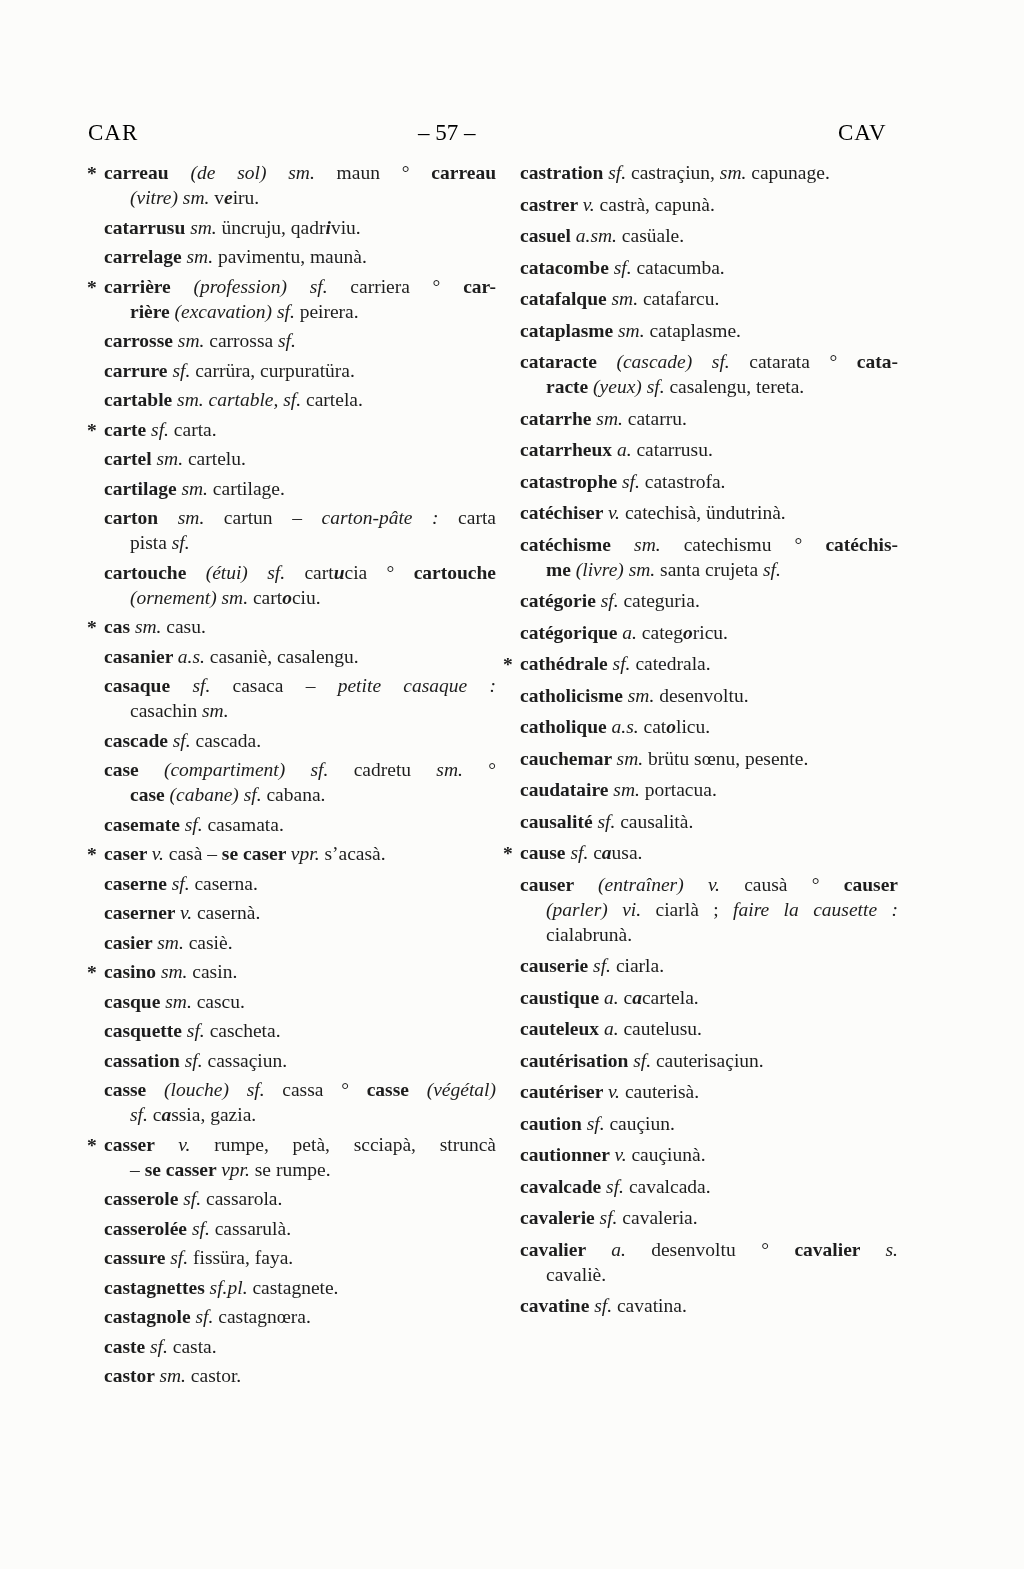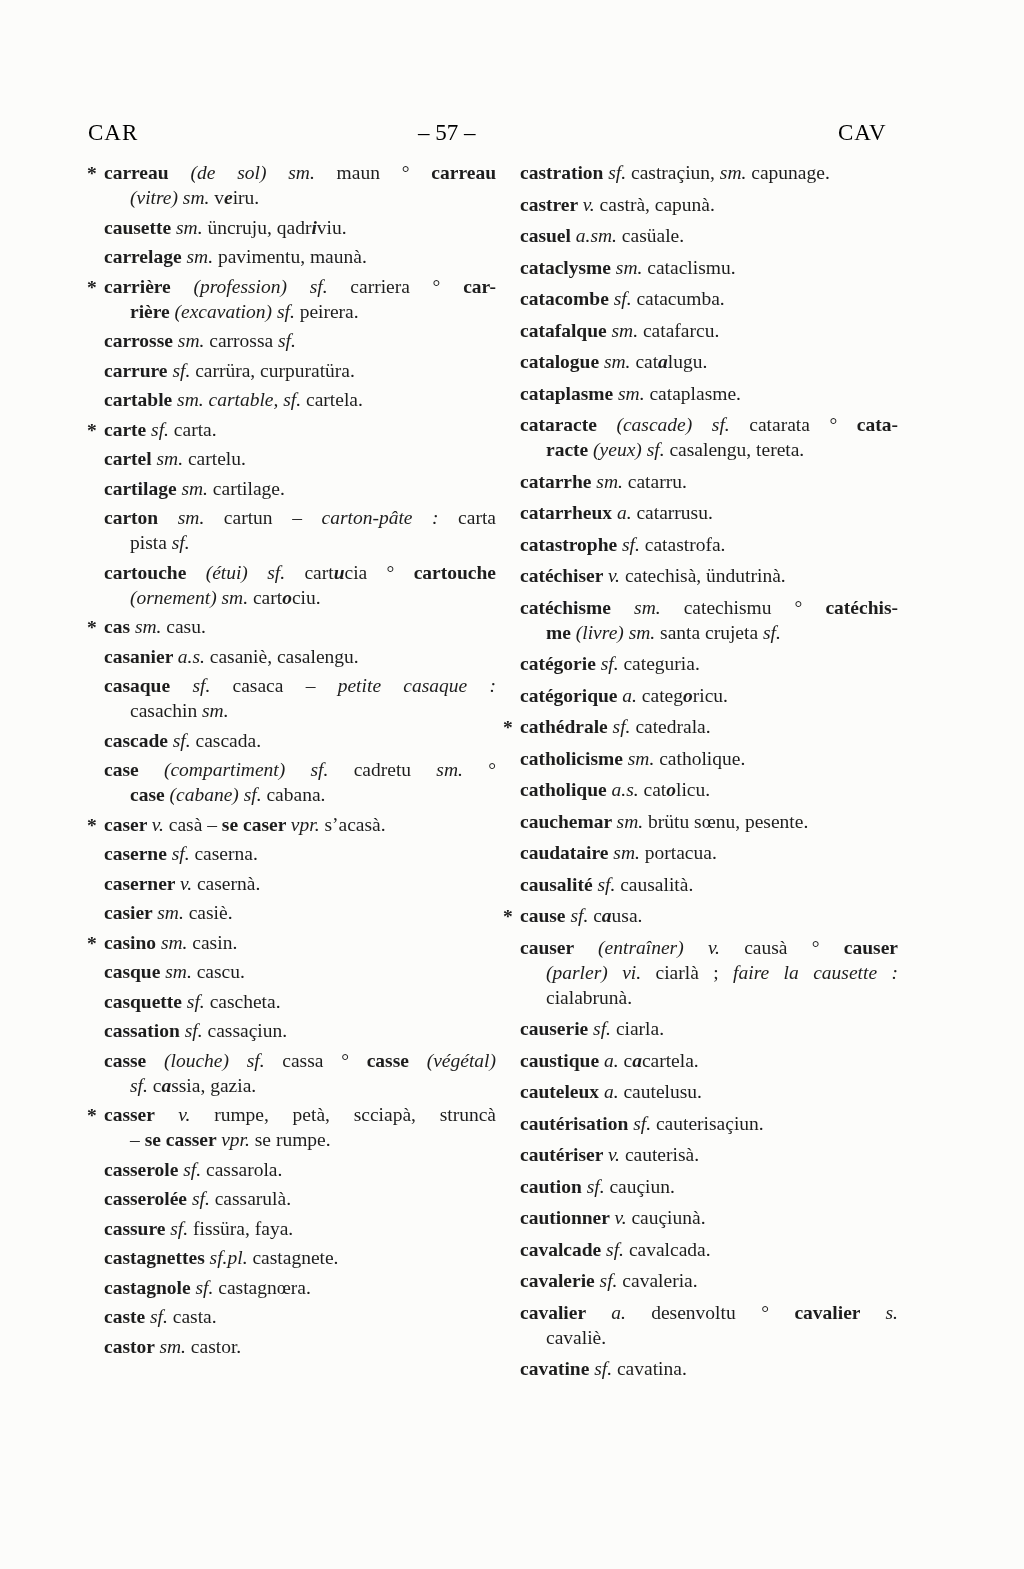--- a/index.html
+++ b/index.html
@@ -40,21 +40,21 @@
     <span class="rh center">– 57 –</span>
     <span class="rh right">CAV</span>
   </header>
   <div class="col col-left" id="col-left">
       <div class="entry">
         <span class="star">*</span>
         <div class="line just"><span class="run-b">carreau </span><span class="run-i">(de sol) sm. </span><span class="run-r">maun ° </span><span class="run-b">carreau</span></div>
         <div class="line cont"><span class="run-i">(vitre) sm. </span><span class="run-r">v</span><span class="run-s">e</span><span class="run-r">iru.</span></div>
       </div>
       <div class="entry">
-        <div class="line"><span class="run-b">causette </span><span class="run-i">sm. </span><span class="run-r">üncruju, qadr</span><span class="run-s">i</span><span class="run-r">viu.</span></div>
+        <div class="line"><span class="run-b">catarrusu </span><span class="run-i">sm. </span><span class="run-r">üncruju, qadr</span><span class="run-s">i</span><span class="run-r">viu.</span></div>
       </div>
       <div class="entry">
         <div class="line"><span class="run-b">carrelage </span><span class="run-i">sm. </span><span class="run-r">pavimentu, maunà.</span></div>
       </div>
       <div class="entry">
         <span class="star">*</span>
         <div class="line just"><span class="run-b">carrière </span><span class="run-i">(profession) sf. </span><span class="run-r">carriera ° </span><span class="run-b">car-</span></div>
         <div class="line cont"><span class="run-b">rière </span><span class="run-i">(excavation) sf. </span><span class="run-r">peirera.</span></div>
       </div>
       <div class="entry">
@@ -96,20 +96,23 @@
         <div class="line cont"><span class="run-r">casachin </span><span class="run-i">sm.</span></div>
       </div>
       <div class="entry">
         <div class="line"><span class="run-b">cascade </span><span class="run-i">sf. </span><span class="run-r">cascada.</span></div>
       </div>
       <div class="entry">
         <div class="line just"><span class="run-b">case </span><span class="run-i">(compartiment) sf. </span><span class="run-r">cadretu </span><span class="run-i">sm. </span><span class="run-r">°</span></div>
         <div class="line cont"><span class="run-b">case </span><span class="run-i">(cabane) sf. </span><span class="run-r">cabana.</span></div>
       </div>
       <div class="entry">
+        <div class="line"><span class="run-b">casemate </span><span class="run-i">sf. </span><span class="run-r">casamata.</span></div>
+      </div>
+      <div class="entry">
         <span class="star">*</span>
         <div class="line"><span class="run-b">caser </span><span class="run-i">v. </span><span class="run-r">casà – </span><span class="run-b">se caser </span><span class="run-i">vpr. </span><span class="run-r">s’acasà.</span></div>
       </div>
       <div class="entry">
         <div class="line"><span class="run-b">caserne </span><span class="run-i">sf. </span><span class="run-r">caserna.</span></div>
       </div>
       <div class="entry">
         <div class="line"><span class="run-b">caserner </span><span class="run-i">v. </span><span class="run-r">casernà.</span></div>
       </div>
       <div class="entry">
@@ -163,30 +166,24 @@
       <div class="entry">
         <div class="line"><span class="run-b">castration </span><span class="run-i">sf. </span><span class="run-r">castraçiun, </span><span class="run-i">sm. </span><span class="run-r">capunage.</span></div>
       </div>
       <div class="entry">
         <div class="line"><span class="run-b">castrer </span><span class="run-i">v. </span><span class="run-r">castrà, capunà.</span></div>
       </div>
       <div class="entry">
         <div class="line"><span class="run-b">casuel </span><span class="run-i">a.sm. </span><span class="run-r">casüale.</span></div>
       </div>
       <div class="entry">
-        <div class="line"><span class="run-b">cataclysme </span><span class="run-i">sm. </span><span class="run-r">cataclismu.</span></div>
-      </div>
-      <div class="entry">
         <div class="line"><span class="run-b">catacombe </span><span class="run-i">sf. </span><span class="run-r">catacumba.</span></div>
       </div>
       <div class="entry">
         <div class="line"><span class="run-b">catafalque </span><span class="run-i">sm. </span><span class="run-r">catafarcu.</span></div>
-      </div>
-      <div class="entry">
-        <div class="line"><span class="run-b">catalogue </span><span class="run-i">sm. </span><span class="run-r">cat</span><span class="run-s">a</span><span class="run-r">lugu.</span></div>
       </div>
       <div class="entry">
         <div class="line"><span class="run-b">cataplasme </span><span class="run-i">sm. </span><span class="run-r">cataplasme.</span></div>
       </div>
       <div class="entry">
         <div class="line just"><span class="run-b">cataracte </span><span class="run-i">(cascade) sf. </span><span class="run-r">catarata ° </span><span class="run-b">cata-</span></div>
         <div class="line cont"><span class="run-b">racte </span><span class="run-i">(yeux) sf. </span><span class="run-r">casalengu, tereta.</span></div>
       </div>
       <div class="entry">
         <div class="line"><span class="run-b">catarrhe </span><span class="run-i">sm. </span><span class="run-r">catarru.</span></div>
@@ -208,21 +205,21 @@
         <div class="line"><span class="run-b">catégorie </span><span class="run-i">sf. </span><span class="run-r">categuria.</span></div>
       </div>
       <div class="entry">
         <div class="line"><span class="run-b">catégorique </span><span class="run-i">a. </span><span class="run-r">categ</span><span class="run-s">o</span><span class="run-r">ricu.</span></div>
       </div>
       <div class="entry">
         <span class="star">*</span>
         <div class="line"><span class="run-b">cathédrale </span><span class="run-i">sf. </span><span class="run-r">catedrala.</span></div>
       </div>
       <div class="entry">
-        <div class="line"><span class="run-b">catholicisme </span><span class="run-i">sm. </span><span class="run-r">catholique.</span></div>
+        <div class="line"><span class="run-b">catholicisme </span><span class="run-i">sm. </span><span class="run-r">desenvoltu.</span></div>
       </div>
       <div class="entry">
         <div class="line"><span class="run-b">catholique </span><span class="run-i">a.s. </span><span class="run-r">cat</span><span class="run-s">o</span><span class="run-r">licu.</span></div>
       </div>
       <div class="entry">
         <div class="line"><span class="run-b">cauchemar </span><span class="run-i">sm. </span><span class="run-r">brütu sœnu, pesente.</span></div>
       </div>
       <div class="entry">
         <div class="line"><span class="run-b">caudataire </span><span class="run-i">sm. </span><span class="run-r">portacua.</span></div>
       </div>

